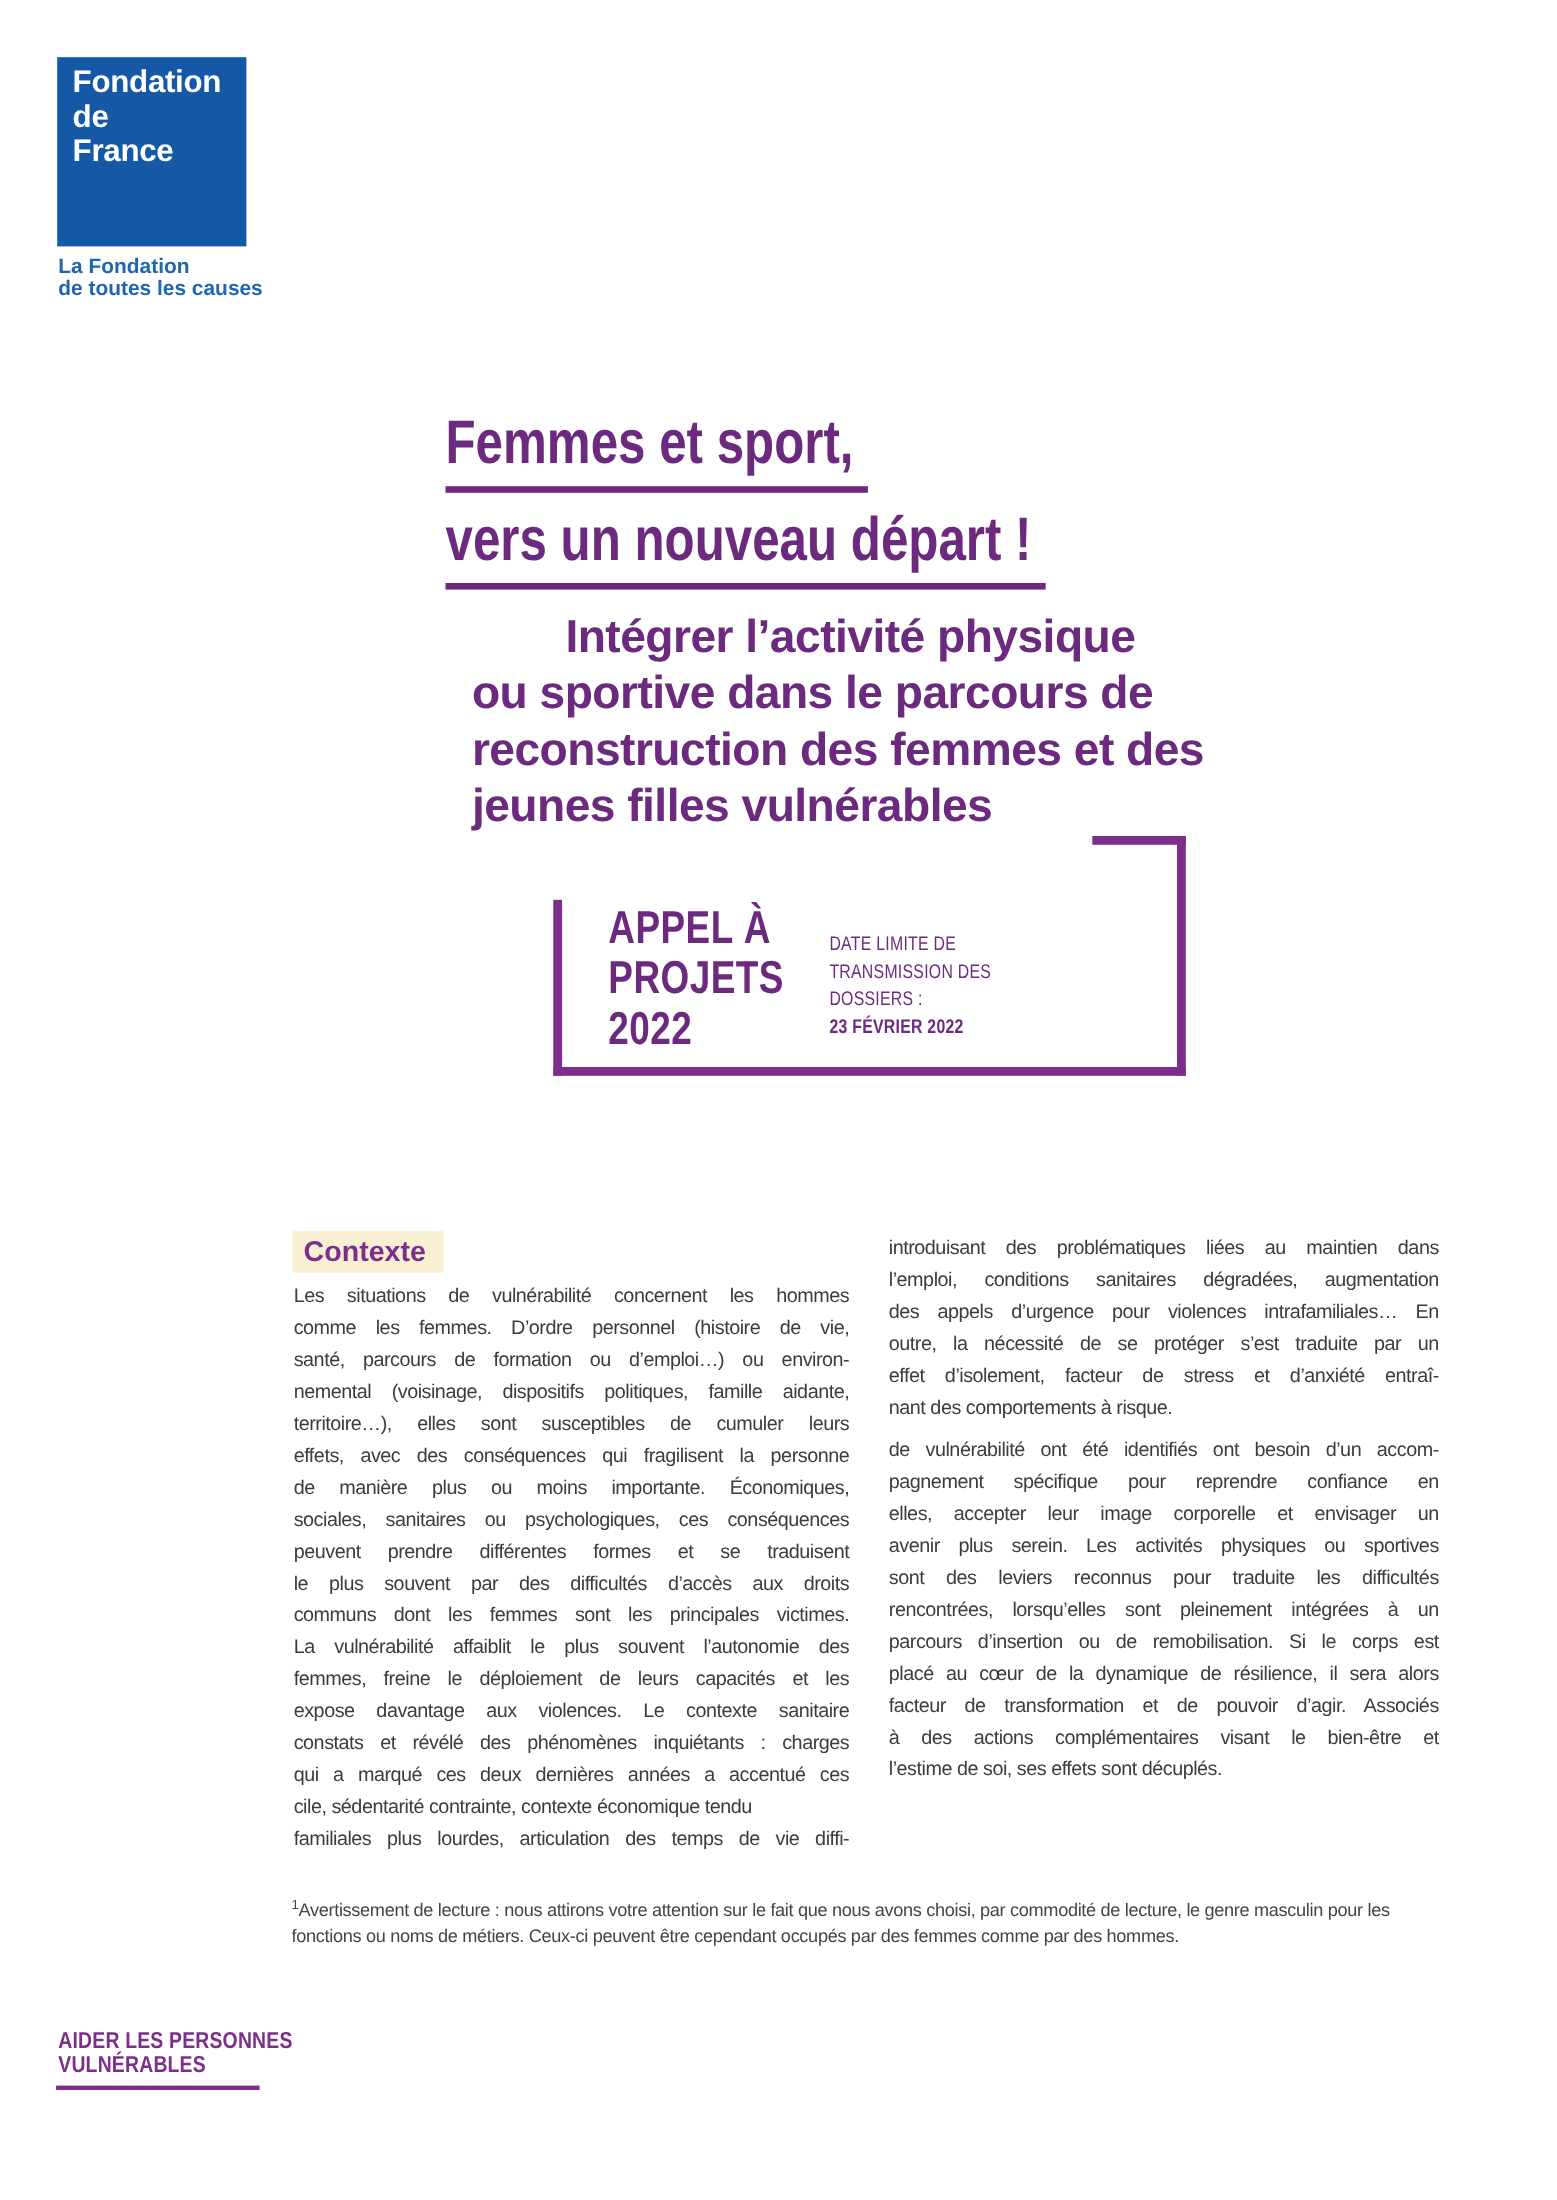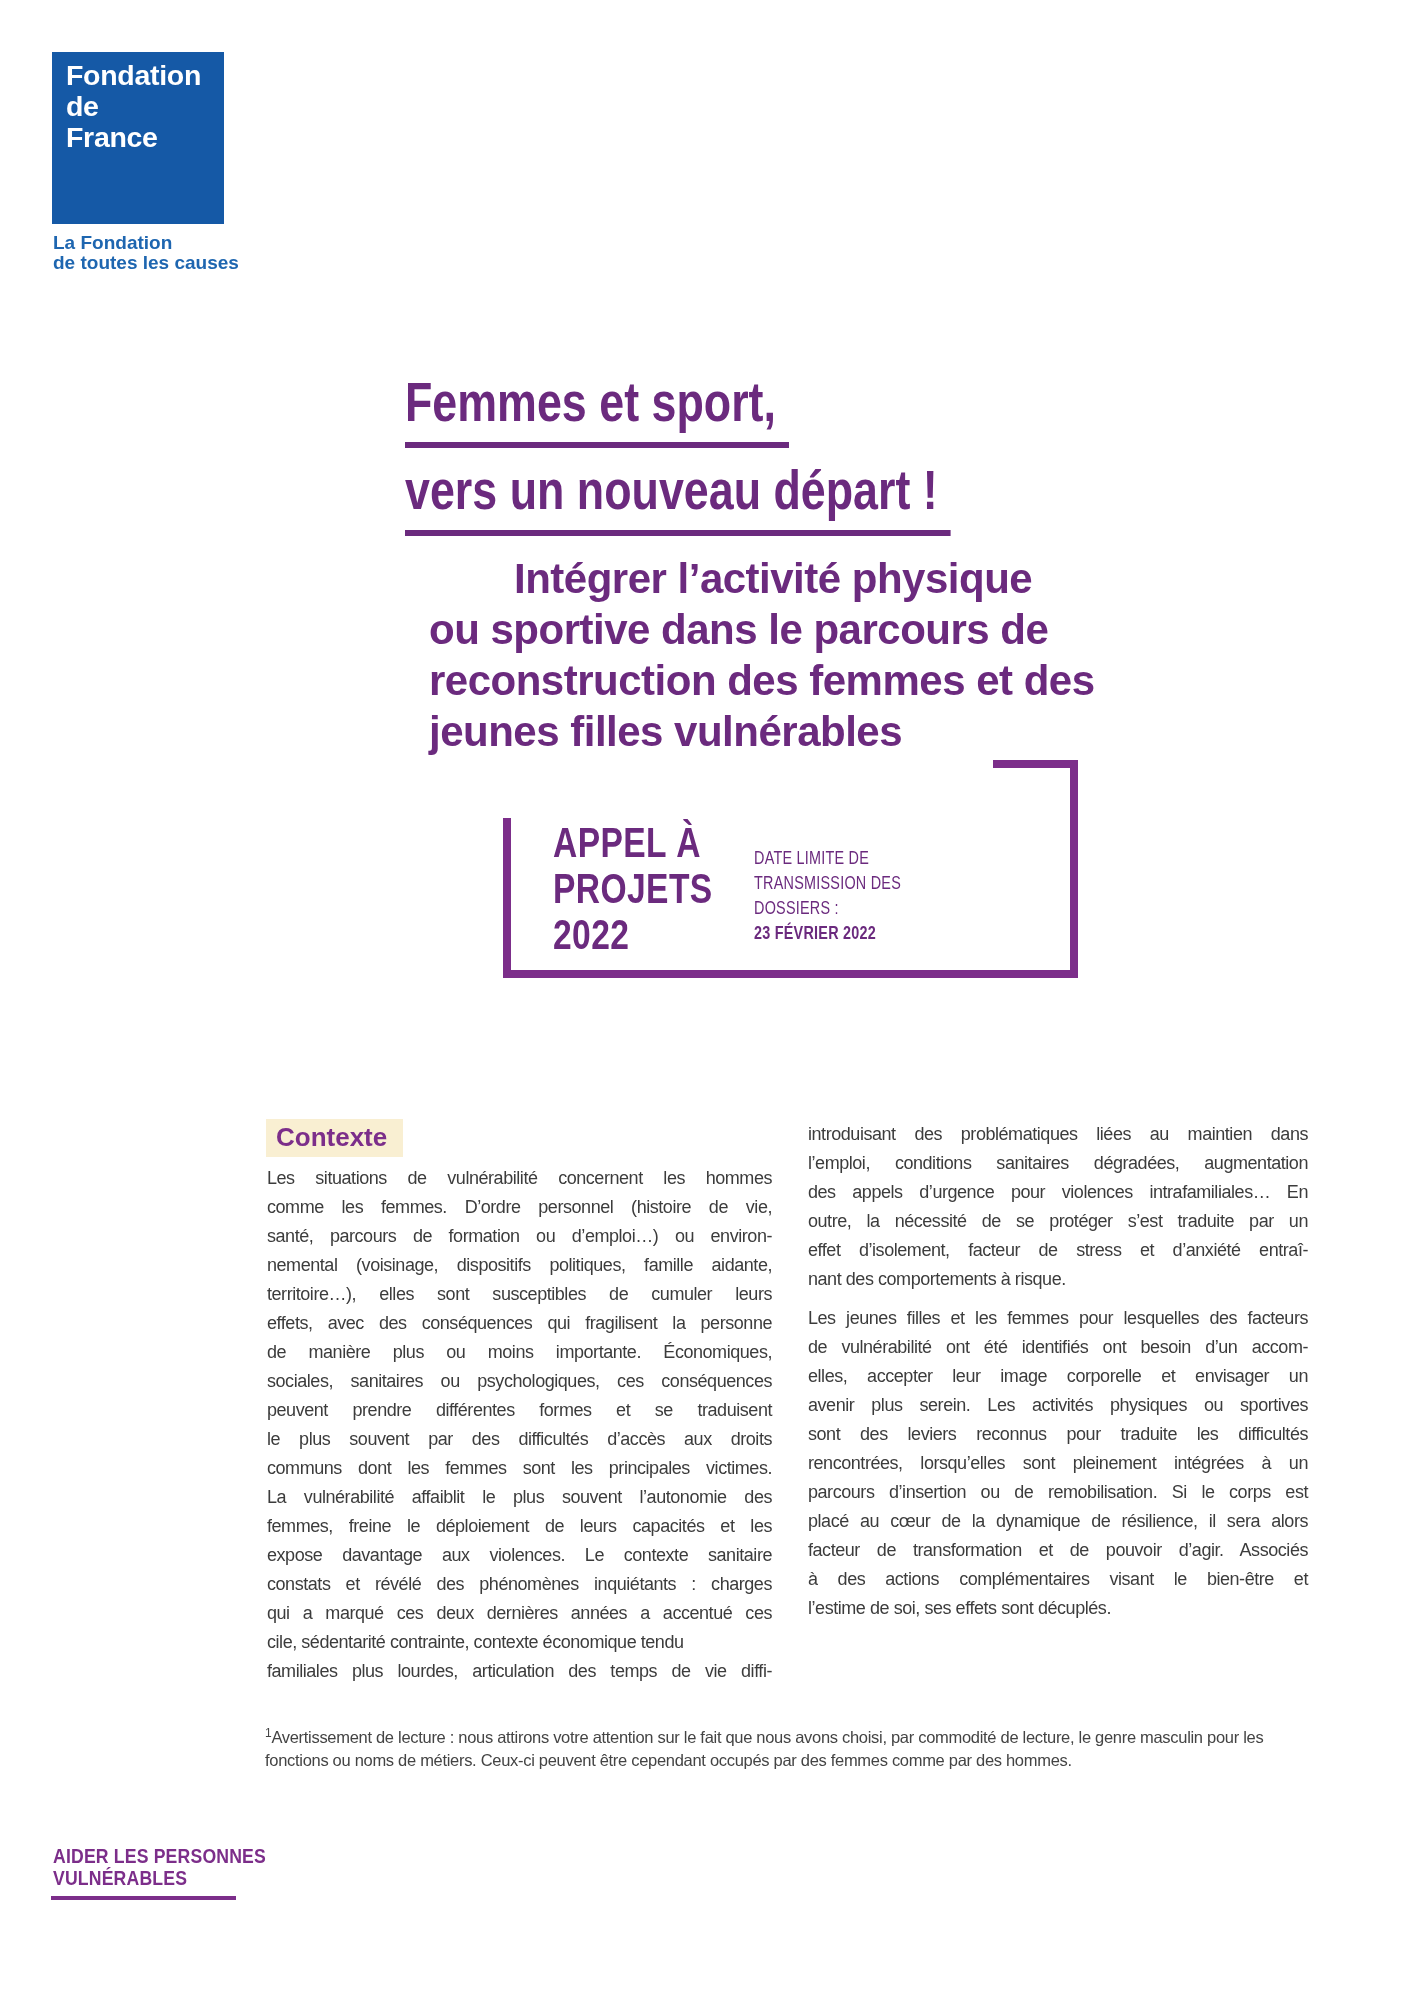--- a/index.html
+++ b/index.html
@@ -184,22 +184,22 @@
   <div class="col col-right">
       <div class="para">
         <div class="line">introduisant des problématiques liées au maintien dans</div>
         <div class="line">l’emploi, conditions sanitaires dégradées, augmentation</div>
         <div class="line">des appels d’urgence pour violences intrafamiliales… En</div>
         <div class="line">outre, la nécessité de se protéger s’est traduite par un</div>
         <div class="line">effet d’isolement, facteur de stress et d’anxiété entraî-</div>
         <div class="line last">nant des comportements à risque.</div>
       </div>
       <div class="para">
-        <div class="line">Les jeunes filles et les femmes pour lesquelles des facteurs</div>
         <div class="line">de vulnérabilité ont été identifiés ont besoin d’un accom-</div>
+        <div class="line">pagnement spécifique pour reprendre confiance en</div>
         <div class="line">elles, accepter leur image corporelle et envisager un</div>
         <div class="line">avenir plus serein. Les activités physiques ou sportives</div>
         <div class="line">sont des leviers reconnus pour traduite les difficultés</div>
         <div class="line">rencontrées, lorsqu’elles sont pleinement intégrées à un</div>
         <div class="line">parcours d’insertion ou de remobilisation. Si le corps est</div>
         <div class="line">placé au cœur de la dynamique de résilience, il sera alors</div>
         <div class="line">facteur de transformation et de pouvoir d’agir. Associés</div>
         <div class="line">à des actions complémentaires visant le bien-être et</div>
         <div class="line last">l’estime de soi, ses effets sont décuplés.</div>
       </div>

